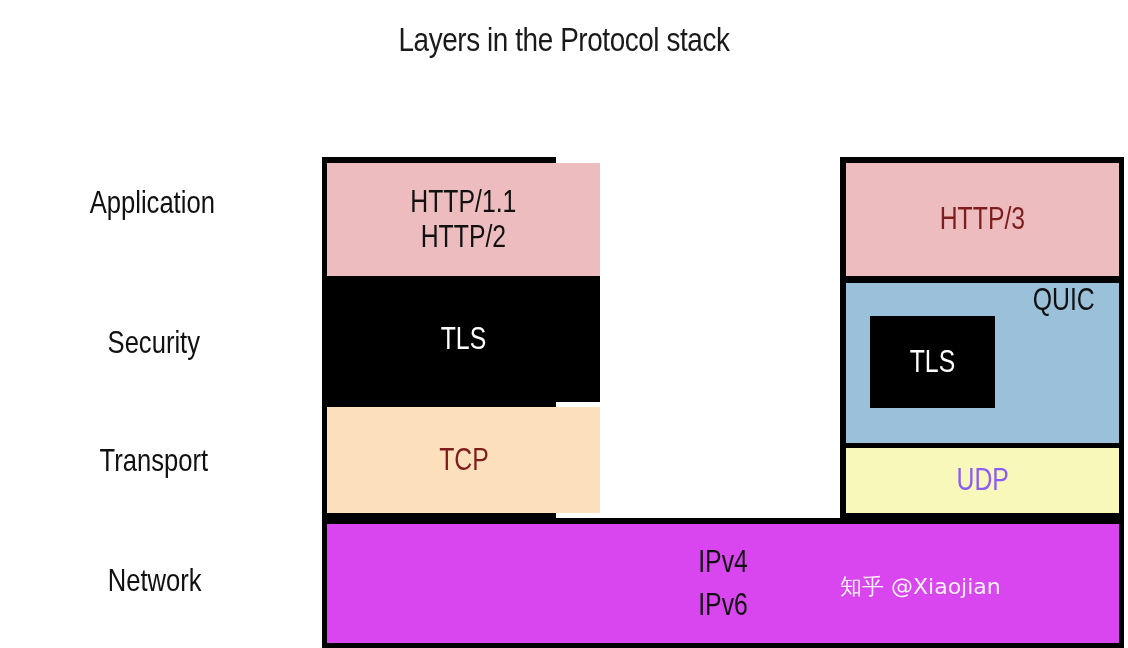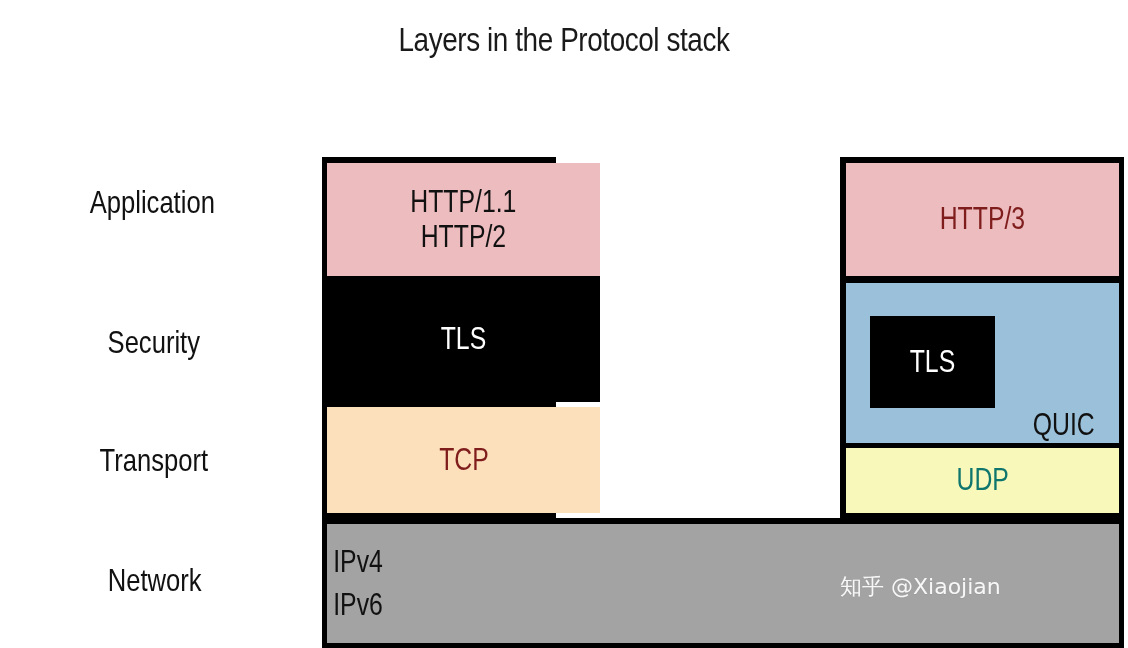--- a/index.html
+++ b/index.html
@@ -106,21 +106,21 @@
     left: 6px;  top: 126px; width: 273px; height: 160px;
     background: #9bc0da;
     color: #111111;
     flex-direction: row;
     justify-content: flex-start;
     align-items: center;
   }
   #cell-udp {
     left: 6px;  top: 291px; width: 273px; height: 65px;
     background: #f8f8ba;
-    color: #0f766e;
+    color: #8b5cf6;
   }
 
   
   #cell-tls-right {
     position: absolute;
     left: 24px;
     top: 33px;
     width: 125px;
     height: 92px;
     background: #000000;
@@ -129,45 +129,45 @@
     align-items: center;
     justify-content: center;
   }
   #quic-label {
     position: absolute;
     left: 163px;
     top: 0;
     width: 110px;
     height: 160px;
     display: flex;
-    align-items: flex-end;
+    align-items: flex-start;
     justify-content: center;
   }
 
   
   #network-band {
     position: absolute;
     left: 322px;
     top: 518px;
     width: 802px;
     height: 130px;
     background: #000000;
     box-sizing: border-box;
   }
   #cell-ip {
     position: absolute;
     left: 5px;
     top: 6px;
     width: 792px;
     height: 119px;
-    background: #a3a3a3;
+    background: #d946ef;
     color: #111111;
     display: flex;
     flex-direction: column;
-    align-items: flex-start;
+    align-items: center;
     justify-content: center;
     line-height: 1.18;
     gap: 6px;
   }
 
   
   #watermark {
     position: absolute;
     left: 840px;
     top: 572px;

